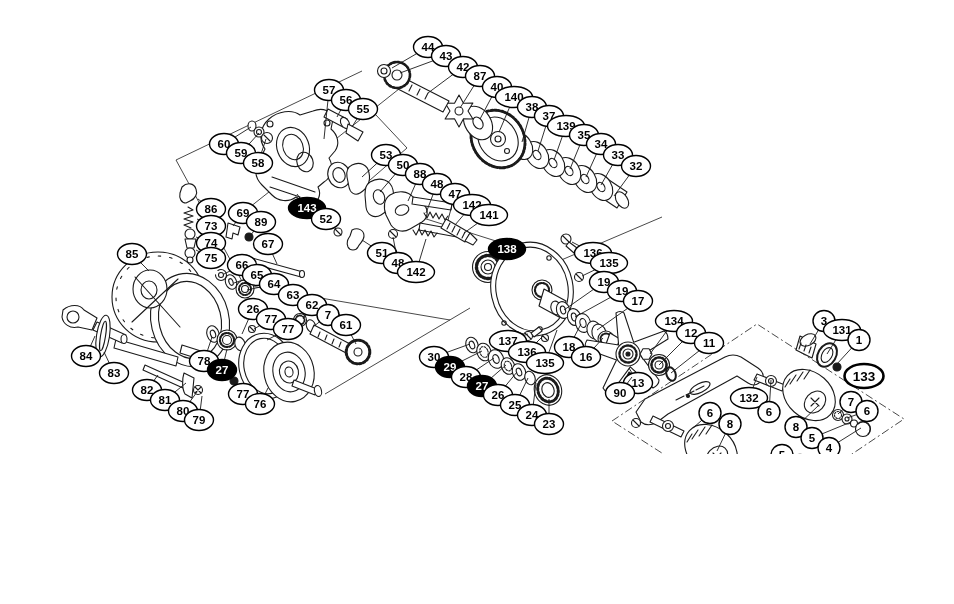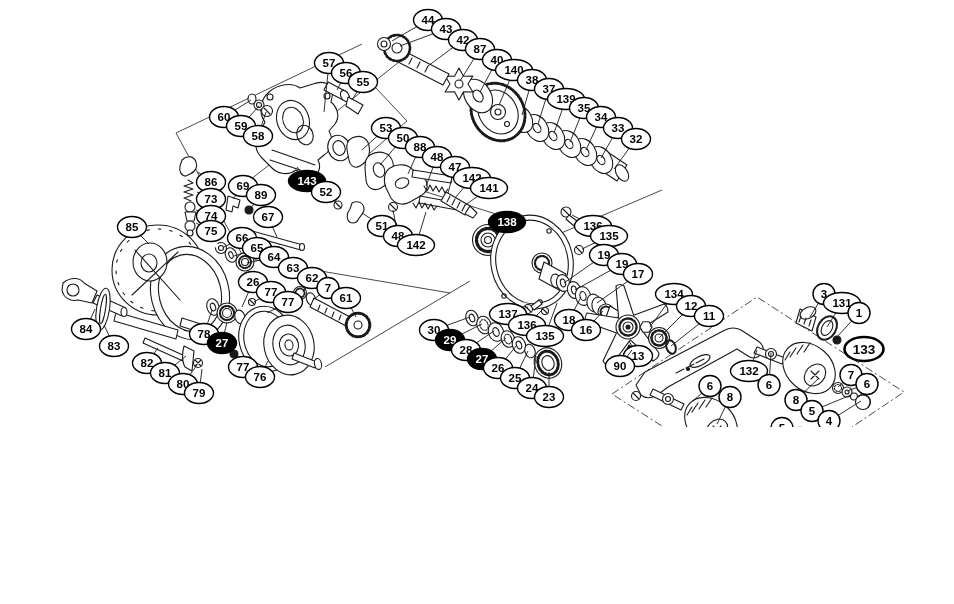--- a/index.html
+++ b/index.html
@@ -1,17 +1,17 @@
 <!DOCTYPE html>
 <html><head>
 <meta charset="utf-8">
 <style>
   html,body{margin:0;padding:0;background:#fff;}
   .stage{position:relative;width:954px;height:427px;background:#ffffff;overflow:hidden;
-         font-family:"Liberation Sans", sans-serif;}
+         font-family:"Liberation Sans", sans-serif;margin-top:27px;}
   svg{position:absolute;left:0;top:0;}
   svg text{font-family:"Liberation Sans", sans-serif;}
 </style>
 </head>
 <body>
 
 <div class="stage">
 <svg width="954" height="604" viewBox="0 0 954 604">
 
   <g stroke="#1a1a1a" stroke-width="0.8" fill="none">

